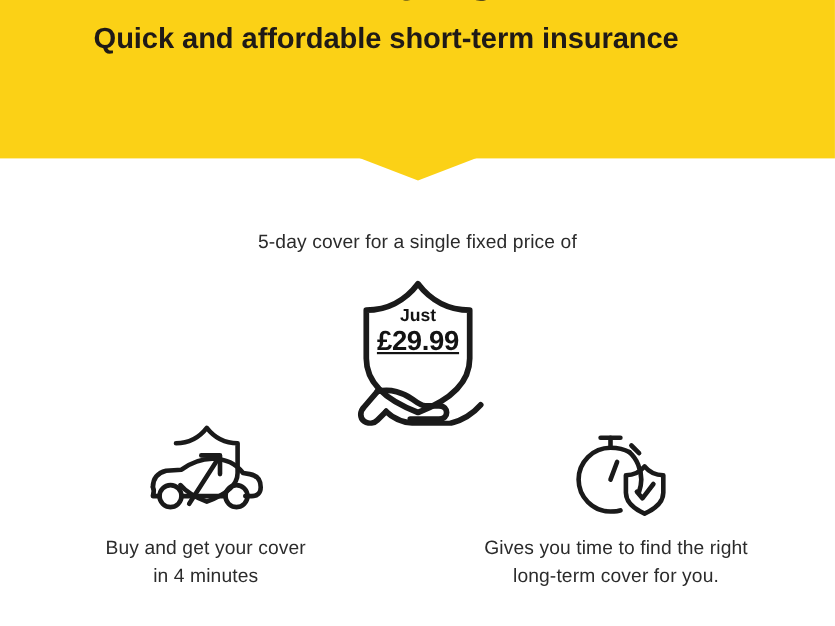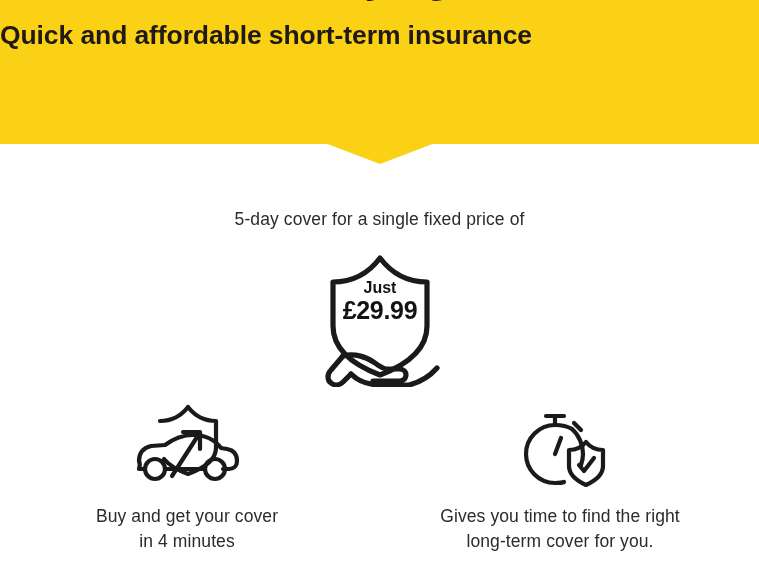--- a/index.html
+++ b/index.html
@@ -49,21 +49,21 @@
     font-weight: 700;
     color: #1a1a1a;
     letter-spacing: -0.2px;
     white-space: nowrap;
   }
   .subtitle {
     position: absolute;
     left: 0;
     top: 20px;
     width: 617px;
-    text-align: left;
+    text-align: right;
     font-size: 26.5px;
     font-weight: 600;
     color: #1f1a17;
     letter-spacing: -0.1px;
     white-space: nowrap;
   }
 
   
   .lead-line {
     position: absolute;
@@ -101,26 +101,27 @@
     color: #131313;
     line-height: 1.08;
     letter-spacing: 0px;
   }
   .price-amount {
     font-size: 25px;
     font-weight: 700;
     color: #131313;
     line-height: 1.12;
     letter-spacing: -0.3px;
+    text-decoration: underline;
   }
 
   
   .feature {
     position: absolute;
-    top: 404px;
+    top: 386px;
     width: 320px;
   }
   .feature-left  { left: 27px; }
   .feature-right { left: 400px; }
 
   .feature-icon {
     height: 88px;
     display: flex;
     align-items: center;
     justify-content: center;

